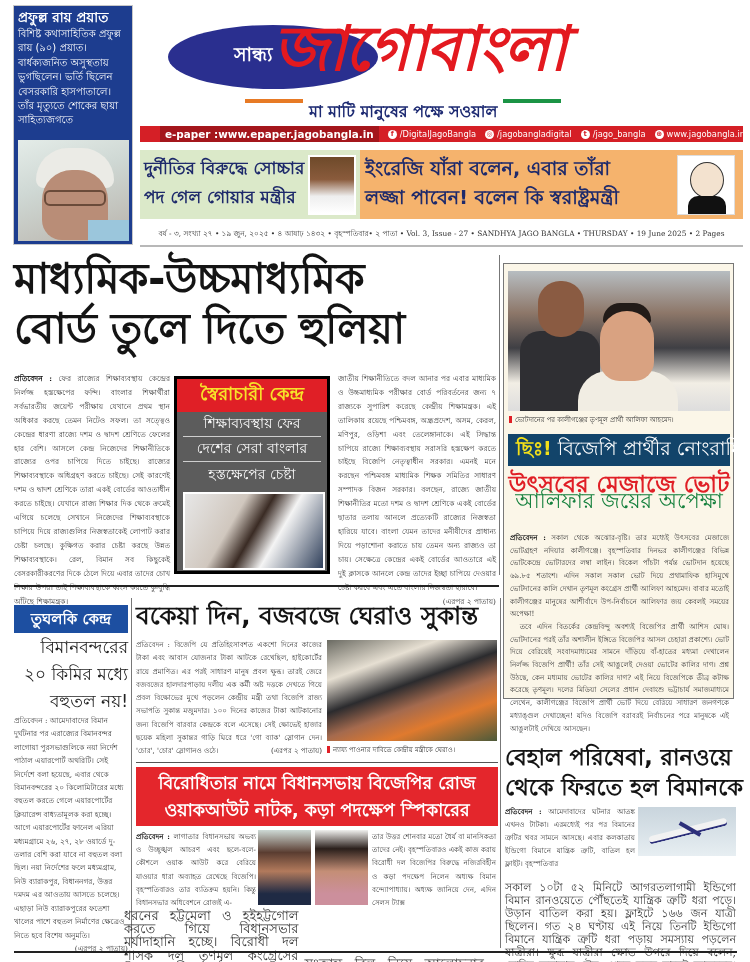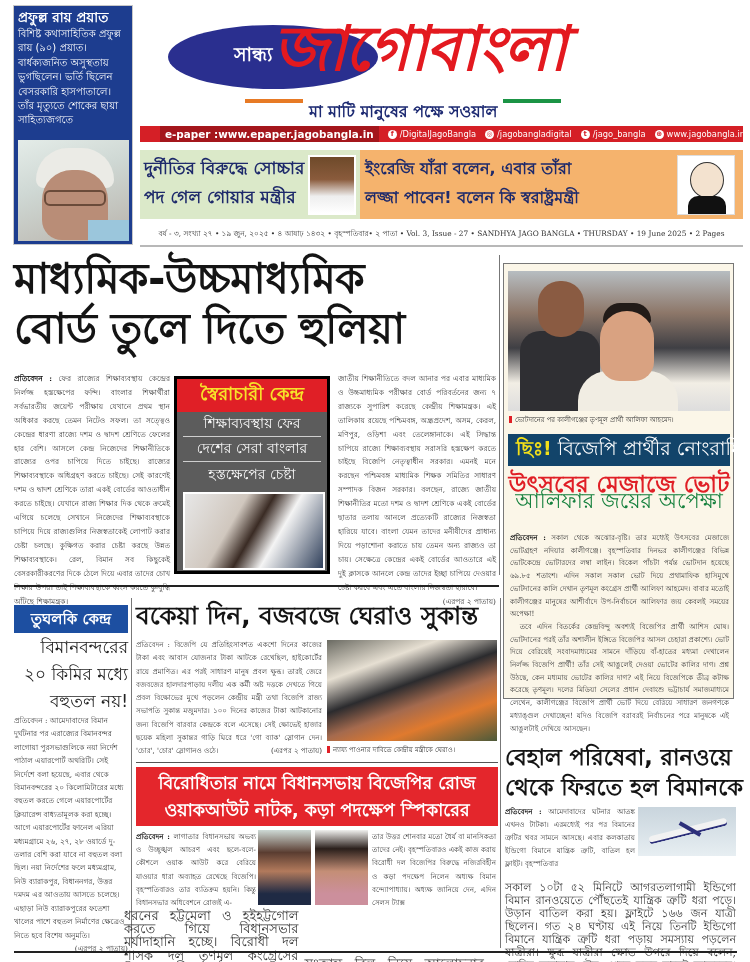--- a/index.html
+++ b/index.html
@@ -30,21 +30,21 @@
   .redstrip { left: 140px; top: 126px; width: 603px; height: 16px; background: #d51f26; display: flex; align-items: center; font-size: 9px; color: #fff; }
   .redstrip .epaper { background: #a4161c; height: 16px; padding: 0 5px; display: flex; align-items: center; font-weight: bold; font-size: 10.4px; white-space: nowrap; margin-left: 20px; }
   .redstrip .social { display: flex; align-items: center; gap: 3px; margin-left: 9px; white-space: nowrap; font-size: 8.3px; }
   .redstrip .ico { display: inline-block; width: 9px; height: 9px; border-radius: 50%; background: #fff; color: #d51f26; font-size: 7px; line-height: 9px; text-align: center; font-weight: bold; }
 
   
   .teaser1 { left: 140px; top: 150px; width: 220px; height: 69px; background: #dbe9c9; }
   .teaser1 .t { position: absolute; left: 4px; top: 4px; width: 160px; font-weight: bold; font-size: 17px; line-height: 29px; color: #1e2a6b; white-space: nowrap; }
   .teaser1 .pic { position: absolute; left: 168px; top: 5px; width: 48px; height: 60px; background: linear-gradient(180deg,#6e4a2a 0%,#8a5b3c 40%,#eeeeee 70%,#ffffff 100%); border: 2px solid #fff; }
   .teaser2 { left: 360px; top: 150px; width: 383px; height: 69px; background: #f5b36d; }
-  .teaser2 .t { position: absolute; left: 5px; top: 4px; font-weight: bold; font-size: 16px; line-height: 29px; color: #1e2a6b; white-space: nowrap; }
+  .teaser2 .t { position: absolute; left: 5px; top: 4px; font-weight: bold; font-size: 19px; line-height: 29px; color: #1e2a6b; white-space: nowrap; }
   .teaser2 .pic { position: absolute; left: 317px; top: 5px; width: 58px; height: 60px; background: #fff; border: 1px solid #ddd; overflow: hidden; }
   .teaser2 .pic .head { position: absolute; left: 12px; top: 6px; width: 34px; height: 36px; border-radius: 50%; background: #f3e2cf; border: 1.5px solid #333; }
   .teaser2 .pic .body { position: absolute; left: 10px; top: 40px; width: 38px; height: 22px; border-radius: 10px 10px 0 0; background: #111; }
 
   .dateline { left: 140px; top: 226px; width: 603px; height: 16px; font-family: "DejaVu Serif", serif; font-size: 7.4px; color: #333; white-space: nowrap; display: flex; align-items: center; justify-content: center; }
   .rule-gray { left: 140px; top: 245px; width: 603px; height: 2px; background: #b8b8b8; }
 
   
   .lead-hl { left: 14px; top: 254px; width: 486px; font-weight: bold; font-size: 42px; line-height: 50px; color: #141414; white-space: nowrap; letter-spacing: -0.5px; }
   .vrule { background: #777; width: 1px; }

